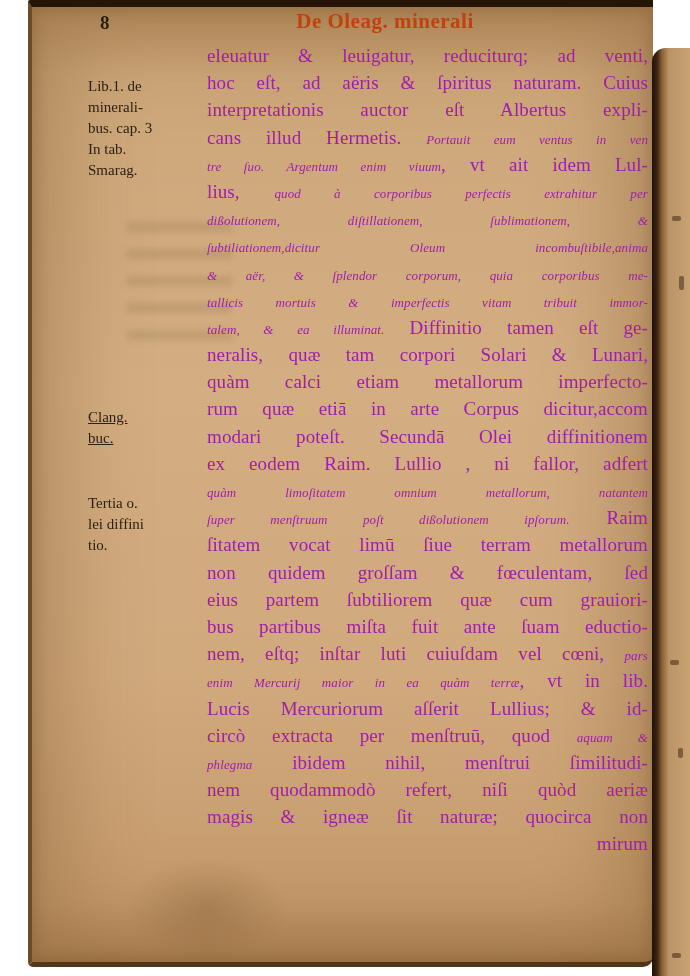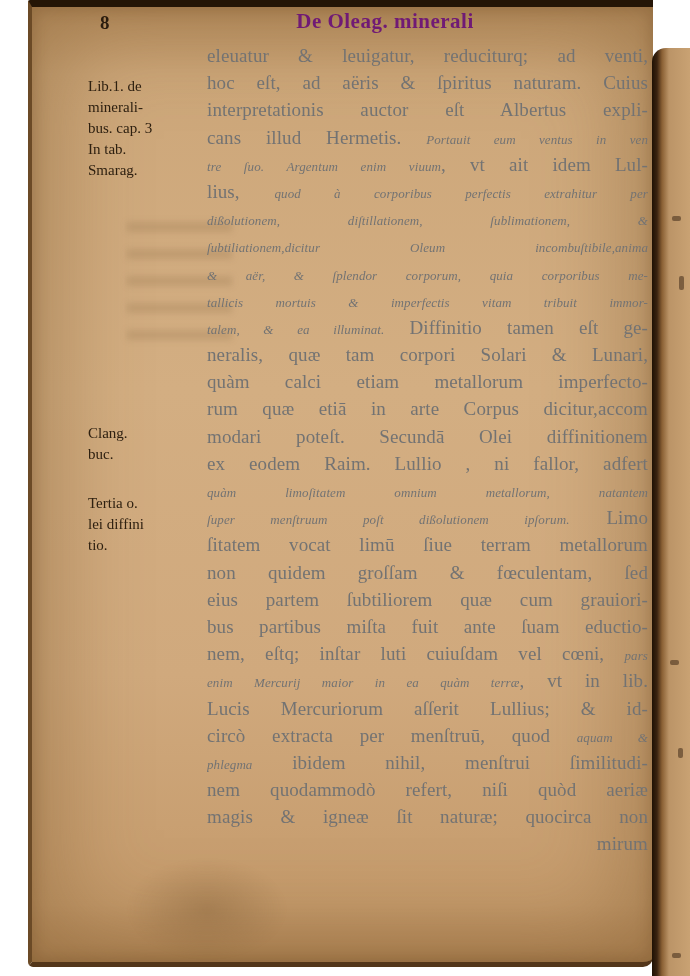--- a/index.html
+++ b/index.html
@@ -37,39 +37,39 @@
   }
   .b1{right:9px; top:168px;} .b2{right:6px; top:228px; height:14px; width:5px;}
   .b3{right:11px; top:612px;} .b4{right:7px; top:700px; height:10px; width:5px;}
   .b5{right:9px; top:905px;}
   .page-number {
     position:absolute; left:100px; top:12px;
     font-size:19px; font-weight:bold; color:#2a1c0e;
   }
   .running-header {
     position:absolute; left:165px; top:9px; width:440px; text-align:center;
-    font-size:21px; font-weight:bold; letter-spacing:0.5px; color:#701a75;
+    font-size:21px; font-weight:bold; letter-spacing:0.5px; color:#c2410c;
   }
   .body-text {
     position:absolute; left:207px; top:42px; width:441px;
-    font-size:19px; color:#737373;
+    font-size:19px; color:#a21caf;
   }
   .line {
     height:27.2px; line-height:27.2px; overflow:hidden;
     text-align:justify; text-align-last:justify; letter-spacing:0.1px;
     white-space:nowrap;
   }
   .line.right { text-align:center; text-align-last:right; }
   .it { font-style:italic; font-size:13px; }
   .margin-note {
     position:absolute; left:88px; width:118px;
     font-size:15px; color:#2e2010;
   }
   .mn-line { height:21px; line-height:21px; }
-  .mn1 { top:76px; } .mn2 { top:423px; } .mn3 { top:493px; }
+  .mn1 { top:76px; } .mn2 { top:407px;text-decoration:underline; } .mn3 { top:493px; }
 </style>
 </head>
 <body>
 
 <div class="screen">
   <div class="page">
     <div class="ghost"></div>
     <div class="stain"></div>
   </div>
 
@@ -114,21 +114,21 @@
       <div class="line"><span class="it">ſubtiliationem,dicitur Oleum incombuſtibile,anima</span></div>
       <div class="line"><span class="it">&amp; aër, &amp; ſplendor corporum, quia corporibus me-</span></div>
       <div class="line"><span class="it">tallicis mortuis &amp; imperfectis vitam tribuit immor-</span></div>
       <div class="line"><span class="it">talem, &amp; ea illuminat.</span><span class="ro"> Diffinitio tamen eſt ge-</span></div>
       <div class="line"><span class="ro">neralis, quæ tam corpori Solari &amp; Lunari,</span></div>
       <div class="line"><span class="ro">quàm calci etiam metallorum imperfecto-</span></div>
       <div class="line"><span class="ro">rum quæ etiā in arte Corpus dicitur,accom</span></div>
       <div class="line"><span class="ro">modari poteſt. Secundā Olei diffinitionem</span></div>
       <div class="line"><span class="ro">ex eodem Raim. Lullio , ni fallor, adfert</span></div>
       <div class="line"><span class="it">quàm limoſitatem omnium metallorum, natantem</span></div>
-      <div class="line"><span class="it">ſuper menſtruum poſt dißolutionem ipſorum.</span><span class="ro"> Limo</span></div>
+      <div class="line"><span class="it">ſuper menſtruum poſt dißolutionem ipſorum.</span><span class="ro"> Raim</span></div>
       <div class="line"><span class="ro">ſitatem vocat limū ſiue terram metallorum</span></div>
       <div class="line"><span class="ro">non quidem groſſam &amp; fœculentam, ſed</span></div>
       <div class="line"><span class="ro">eius partem ſubtiliorem quæ cum grauiori-</span></div>
       <div class="line"><span class="ro">bus partibus miſta fuit ante ſuam eductio-</span></div>
       <div class="line"><span class="ro">nem, eſtq; inſtar luti cuiuſdam vel cœni, </span><span class="it">pars</span></div>
       <div class="line"><span class="it">enim Mercurij maior in ea quàm terræ</span><span class="ro">, vt in lib.</span></div>
       <div class="line"><span class="ro">Lucis Mercuriorum aſſerit Lullius; &amp; id-</span></div>
       <div class="line"><span class="ro">circò extracta per menſtruū, quod </span><span class="it">aquam &amp;</span></div>
       <div class="line"><span class="it">phlegma</span><span class="ro"> ibidem nihil, menſtrui ſimilitudi-</span></div>
       <div class="line"><span class="ro">nem quodammodò refert, niſi quòd aeriæ</span></div>

